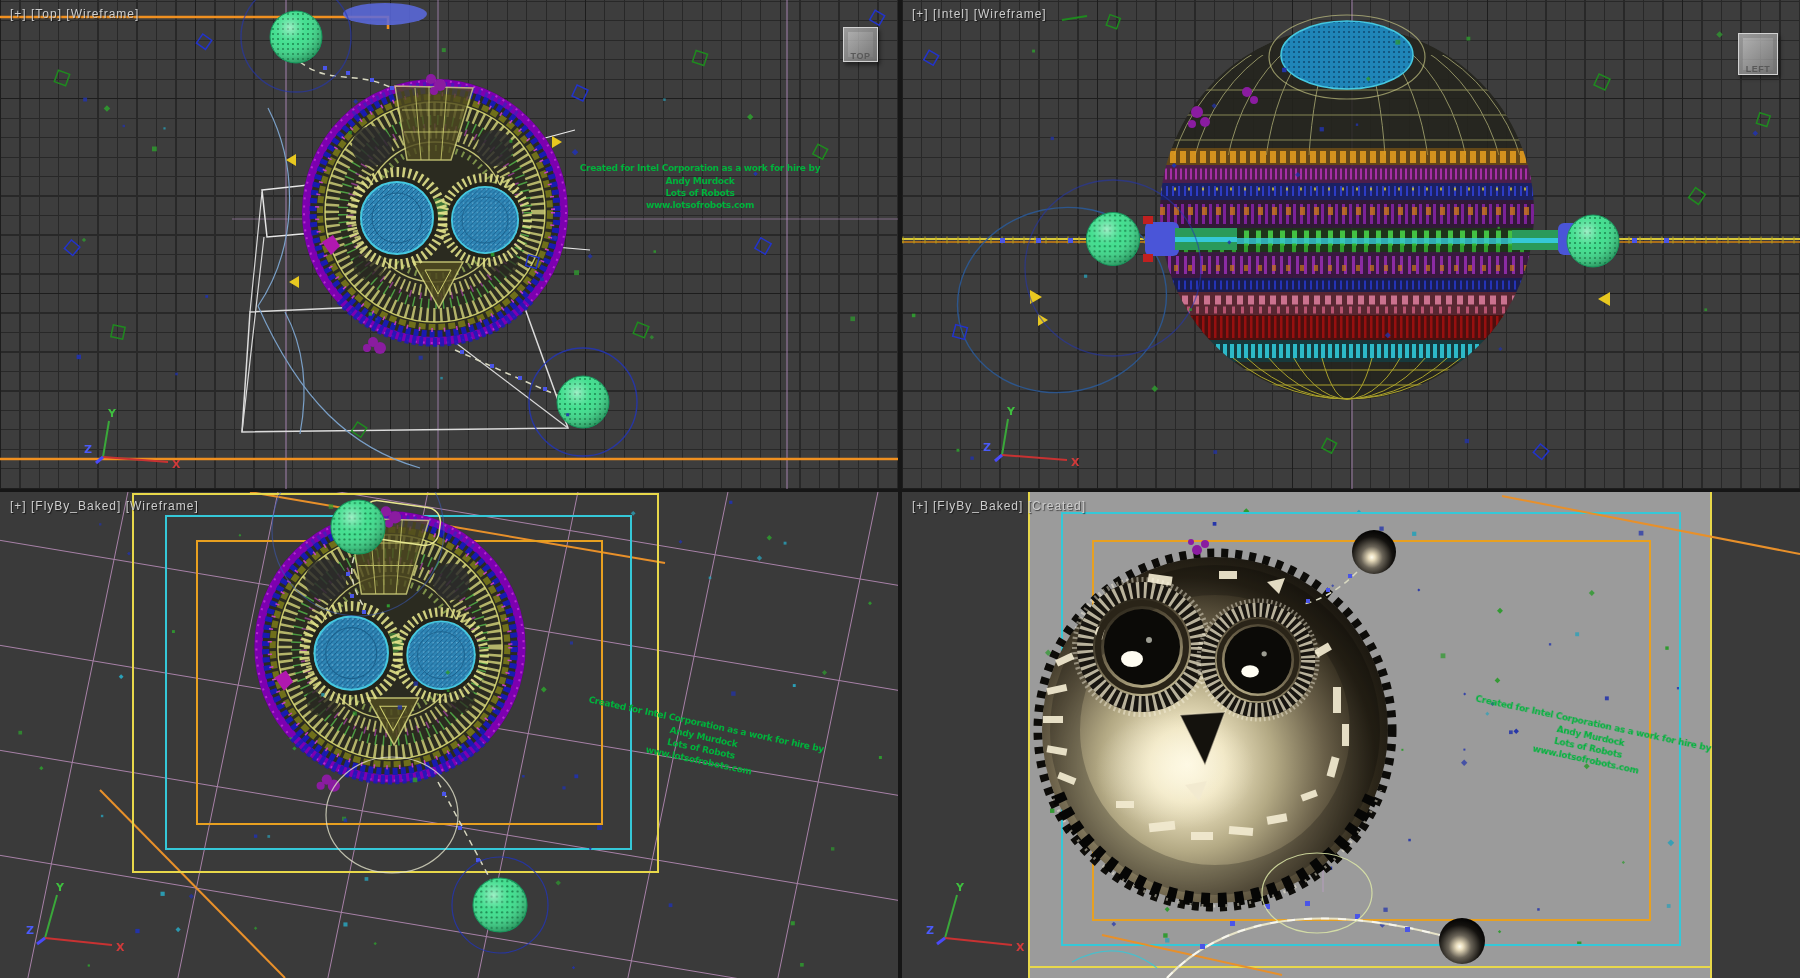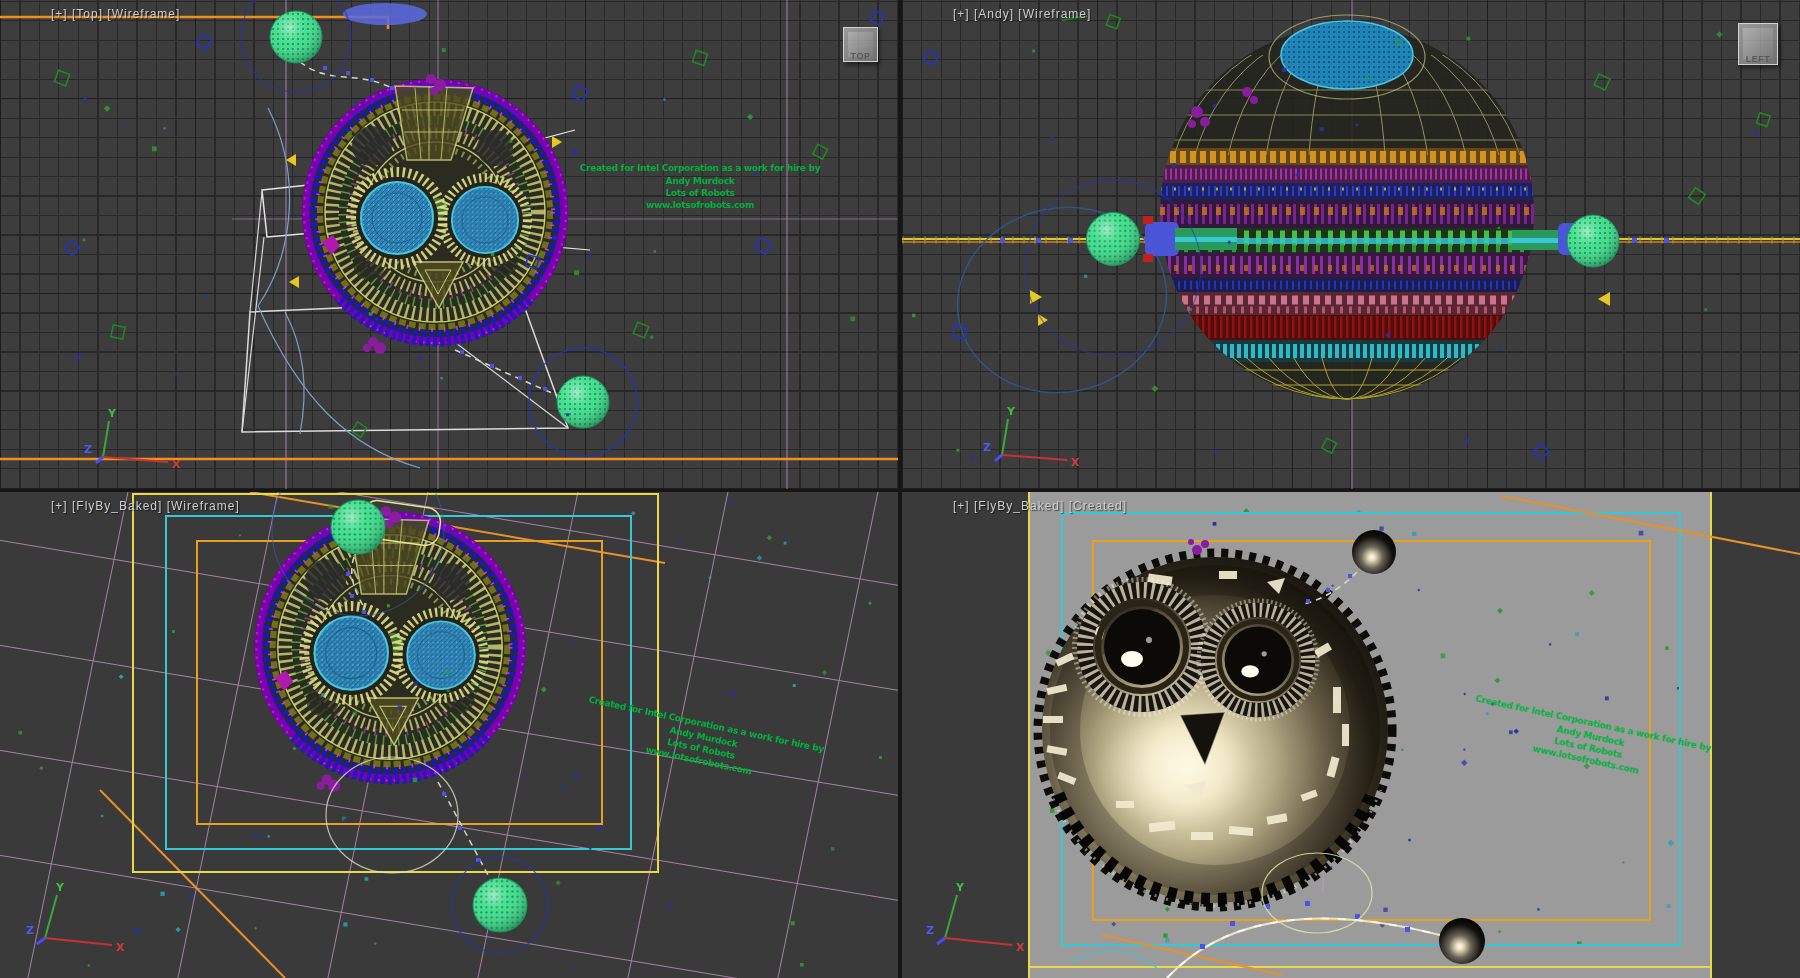--- a/index.html
+++ b/index.html
@@ -15,21 +15,21 @@
       repeating-linear-gradient(0deg,#1d1d1d 0 1px,transparent 1px 195px),
       repeating-linear-gradient(90deg,#1d1d1d 0 1px,transparent 1px 195px),
       repeating-linear-gradient(0deg,#282828 0 1px,transparent 1px 19.5px),
       repeating-linear-gradient(90deg,#282828 0 1px,transparent 1px 19.5px);
   }
   .flatbg{background-color:#3a3a3a;}
   .vp svg{position:absolute;left:0;top:0;}
   .vplabel{
     position:absolute;top:7px;left:10px;z-index:5;
     font:12px "Liberation Sans",sans-serif;color:#cdcdcd;letter-spacing:1px;
-    text-shadow:1px 1px 1px rgba(0,0,0,.6);cursor:default;white-space:pre;margin-left:41px;
+    text-shadow:1px 1px 1px rgba(0,0,0,.6);cursor:default;white-space:pre;
   }
   .vcube{
     position:absolute;z-index:5;
     background:linear-gradient(135deg,rgba(214,214,214,.78),rgba(148,148,148,.62));
     border:1px solid #d2d2d2;
     box-shadow:2px 3px 4px rgba(0,0,0,.45), inset 0 0 0 4px rgba(110,110,110,.35);
     display:flex;align-items:flex-end;justify-content:center;
     font:bold 9px "Liberation Sans",sans-serif;color:#595959;letter-spacing:.5px;
   }
   .wm text{fill:#00b33c;font:bold 9px "DejaVu Sans",sans-serif;letter-spacing:-.3px;}
@@ -402,22 +402,22 @@
 
       <g>
         <path d="M100 455 L106 419" stroke="#3aa83a" stroke-width="2"></path>
         <path d="M100 455 L165 460" stroke="#c83232" stroke-width="2"></path>
         <path d="M100 455 L93 461" stroke="#4a4af8" stroke-width="3"></path>
         <text class="ax" x="105" y="415" fill="#3fbf3f">Y</text>
         <text class="ax" x="169" y="466" fill="#d03a3a">X</text>
         <text class="ax" x="81" y="451" fill="#4a5af8">Z</text>
       </g>
     </svg>
-    <div class="vplabel">[+] [Andy] [Wireframe]</div>
-    <div class="vcube" style="left:836px;top:23px;width:38px;height:40px">
+    <div class="vplabel">[+] [Intel] [Wireframe]</div>
+    <div class="vcube" style="left:836px;top:33px;width:38px;height:40px">
       <span>LEFT</span>
     </div>
   </div>
 
   <div class="vp flatbg" id="vp-bl">
     <svg width="898" height="486" viewBox="0 0 898 486">
 
       <g stroke="#cc99cc" stroke-width="1" opacity=".75">
         <line x1="-20" y1="-60" x2="920" y2="97"></line>
         <line x1="-20" y1="45" x2="920" y2="202"></line>

